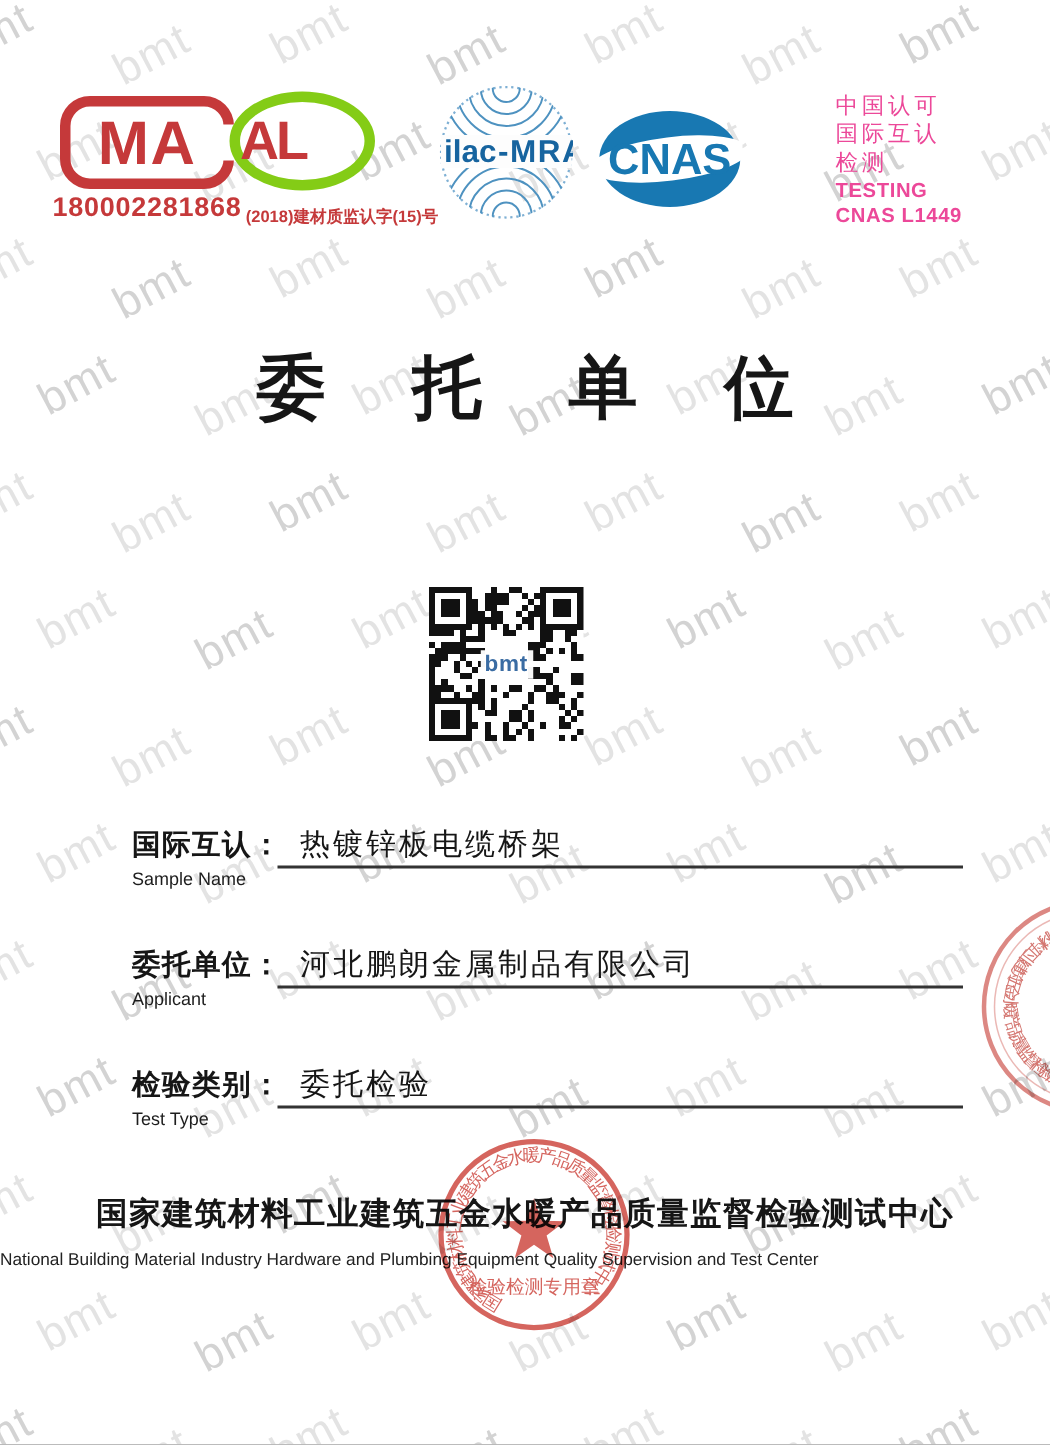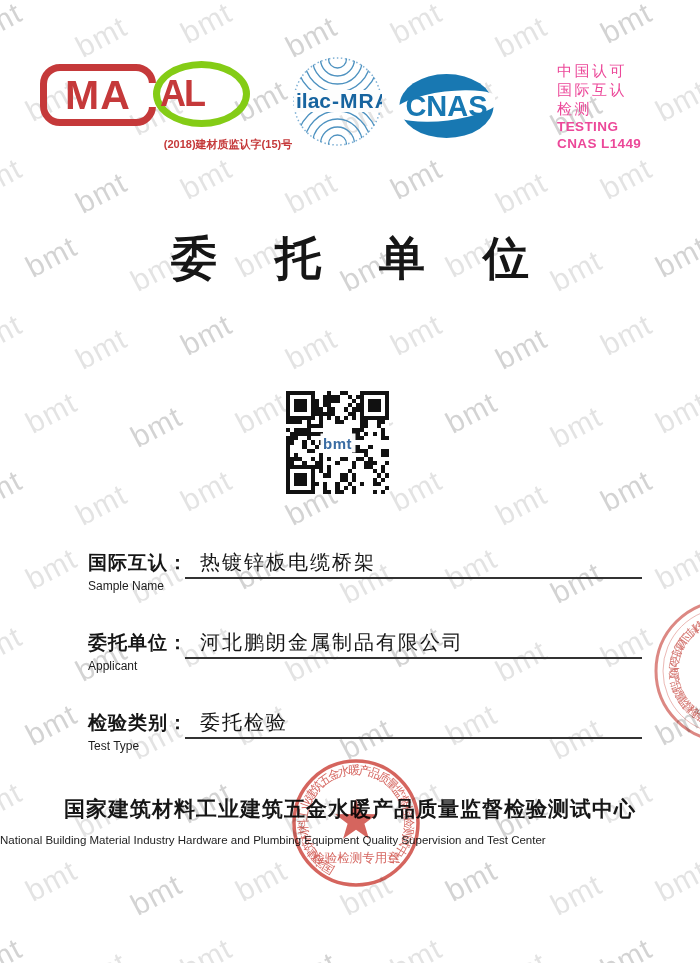--- a/index.html
+++ b/index.html
@@ -152,20 +152,21 @@
       <div class="wm" style="left: 180px; top: 942px; opacity: 0.35;">bmt</div>
       <div class="wm" style="left: 285px; top: 956px; opacity: 0.55;">bmt</div>
       <div class="wm" style="left: 390px; top: 942px; opacity: 0.35;">bmt</div>
       <div class="wm" style="left: 495px; top: 956px; opacity: 0.35;">bmt</div>
       <div class="wm" style="left: 600px; top: 942px; opacity: 0.55;">bmt</div>
     </div>
 
   <div class="hdr-el cma-mark">
     <div class="cma-letters">MA</div>
   </div>
+  <div class="hdr-el cma-number">180002281868</div>
 
   <div class="hdr-el cal-mark">
     <div class="cal-letters">AL</div>
   </div>
   <div class="hdr-el cal-caption">(2018)建材质监认字(15)号</div>
 
   <svg class="hdr-el ilac-logo" width="89" height="91" viewBox="0 0 89 91">
     <defs>
         <clipPath id="ilacClip">
           <circle cx="44.5" cy="45.5" r="44"></circle>

